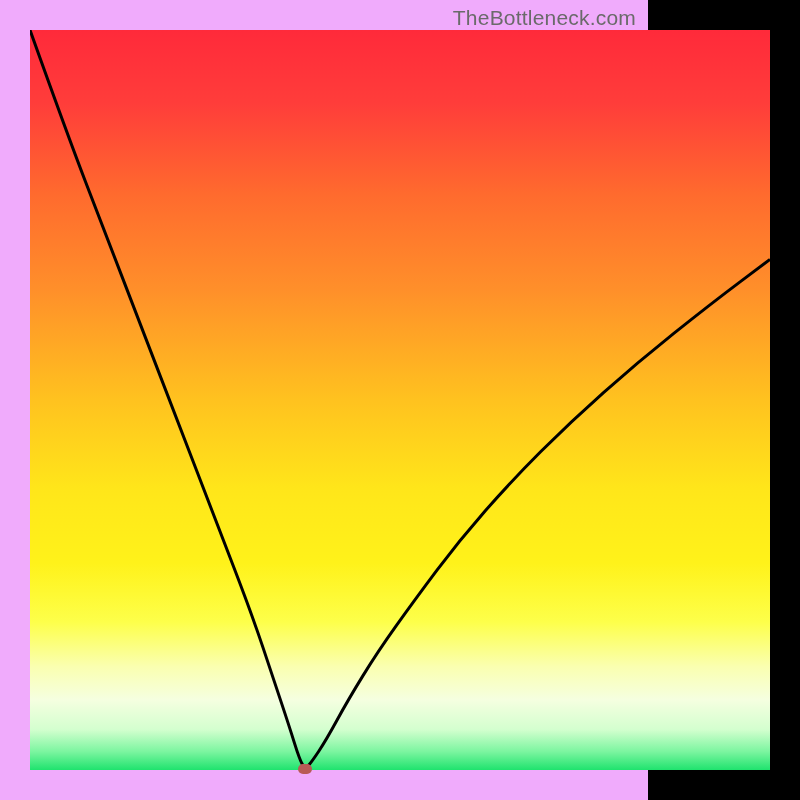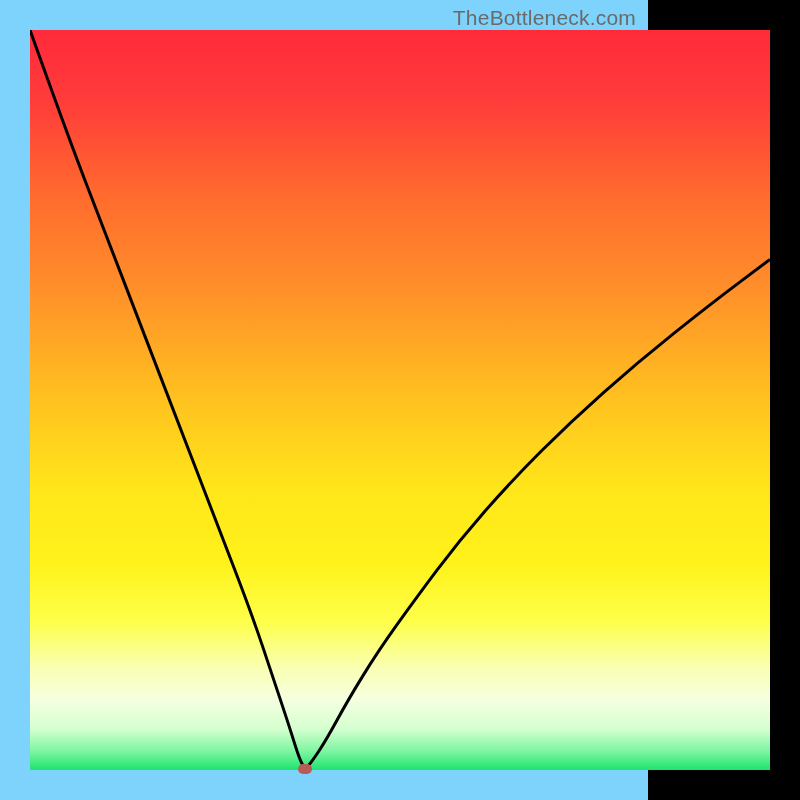--- a/index.html
+++ b/index.html
@@ -2,21 +2,21 @@
 <html><head>
 <meta charset="utf-8">
 <style>
   * { margin: 0; padding: 0; box-sizing: border-box; }
   html, body { width: 800px; height: 800px; overflow: hidden; }
   body { background: #000; font-family: Arial, Helvetica, sans-serif; }
 
   .frame {
     position: absolute;
     left: 0; top: 0; width: 648px; height: 800px;
-    background: #7dd3fc;
+    background: #f0abfc;
   }
 
   .plot {
     position: absolute;
     left: 30px; top: 30px;
     width: 740px; height: 740px;
     
   }
 
   .watermark {

